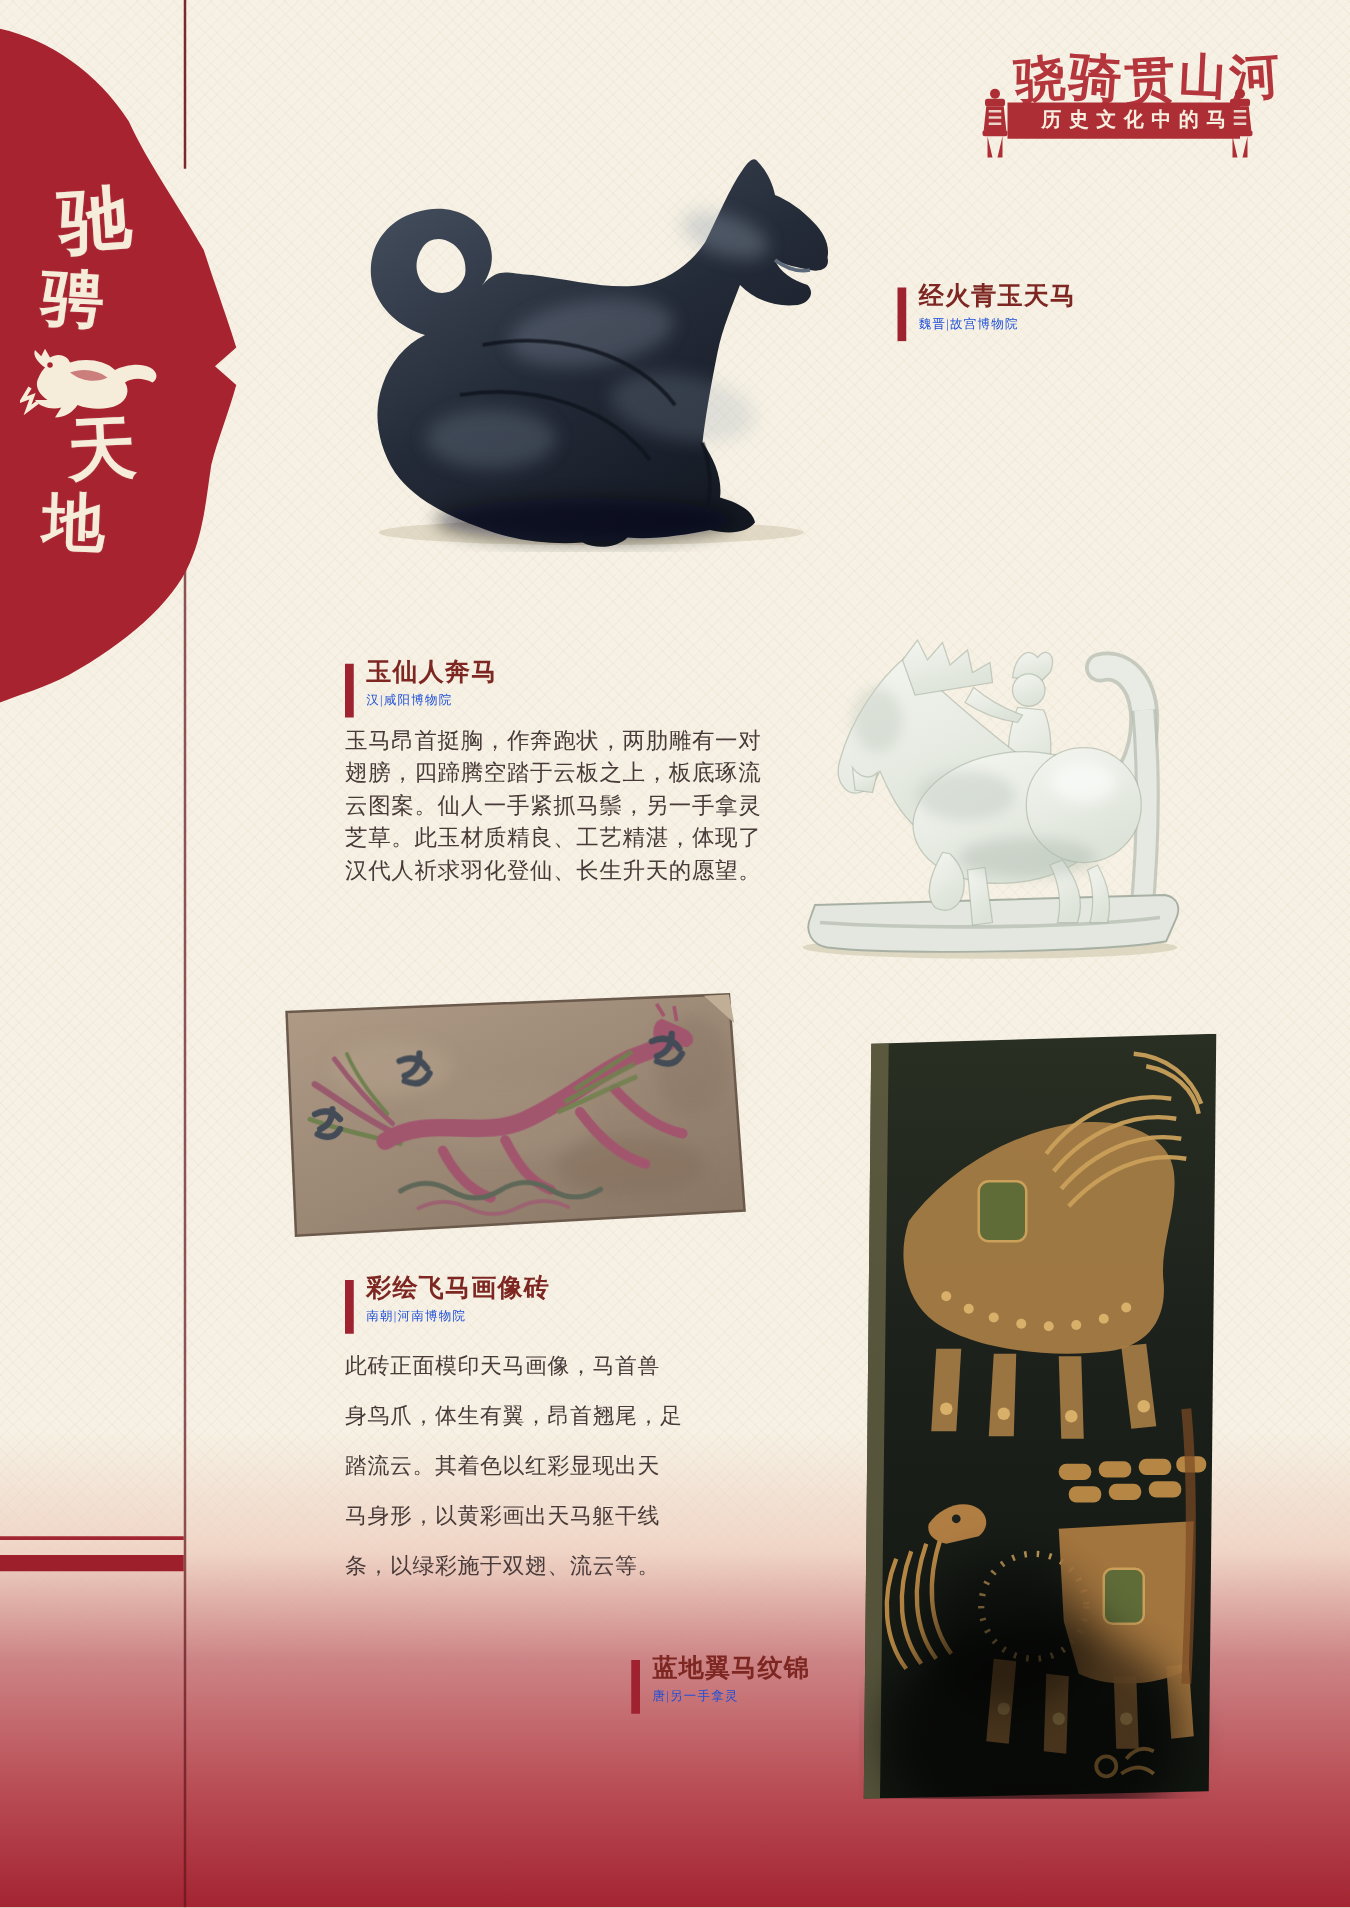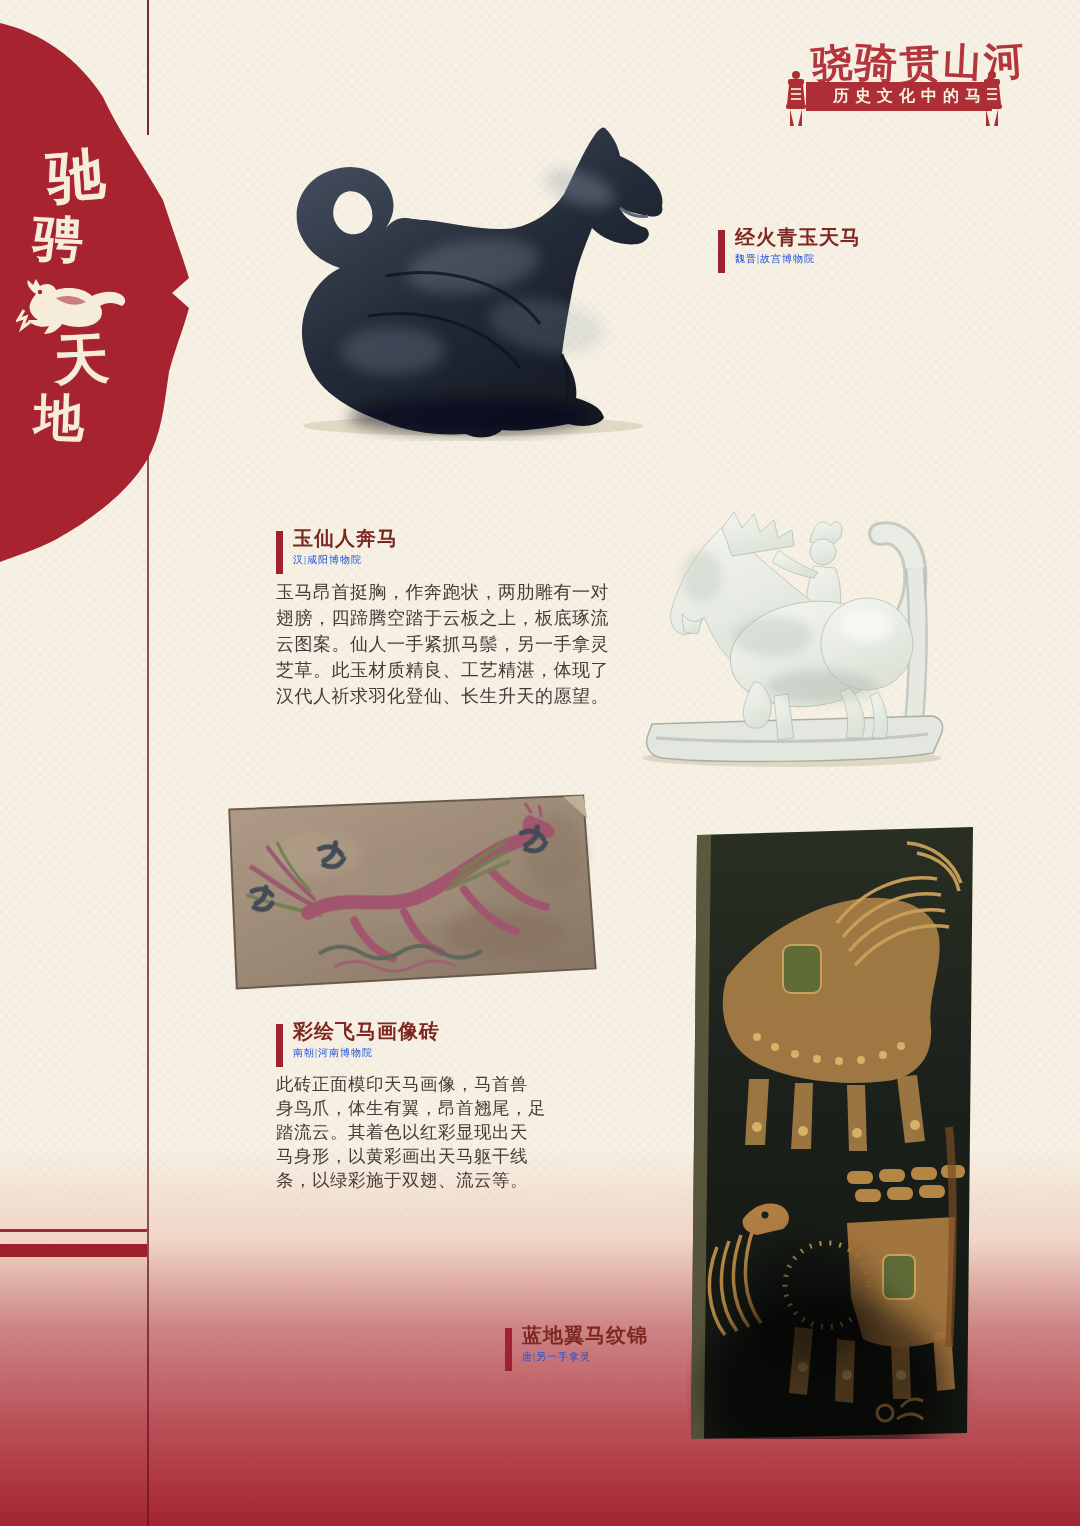--- a/index.html
+++ b/index.html
@@ -74,21 +74,21 @@
   .cap-title{font-size:20px;font-weight:bold;color:#7e2722;letter-spacing:1px;line-height:1.1;}
   .cap-sub{font-size:10px;color:#1d4ed8;margin-top:4px;letter-spacing:1px;}
   .cap-desc{
     margin-top:12px;color:#473a38;white-space:pre-line;letter-spacing:.5px;
   }
   .cap1{left:718px;top:226px;}
   .cap1 .cap-desc{font-size:19px;line-height:23px;}
   .cap2{left:276px;top:527px;}
   .cap2 .cap-desc{font-size:18px;line-height:26px;text-align:right;}
   .cap3{left:252px;top:1020px;margin-left:24px;}
-  .cap3 .cap-desc{font-size:17.5px;line-height:24px;}
+  .cap3 .cap-desc{font-size:17.5px;line-height:40px;}
   .cap4{left:505px;top:1324px;}
 
   
   .art{position:absolute;}
   .art1{left:268px;top:116px;width:400px;height:325px;}
   .art2{left:622px;top:486px;width:332px;height:282px;}
   .art3{left:224px;top:794px;width:378px;height:202px;transform:rotate(-.5deg);}
   .art4{left:687px;top:827px;width:292px;height:612px;}
 </style>
 </head>

